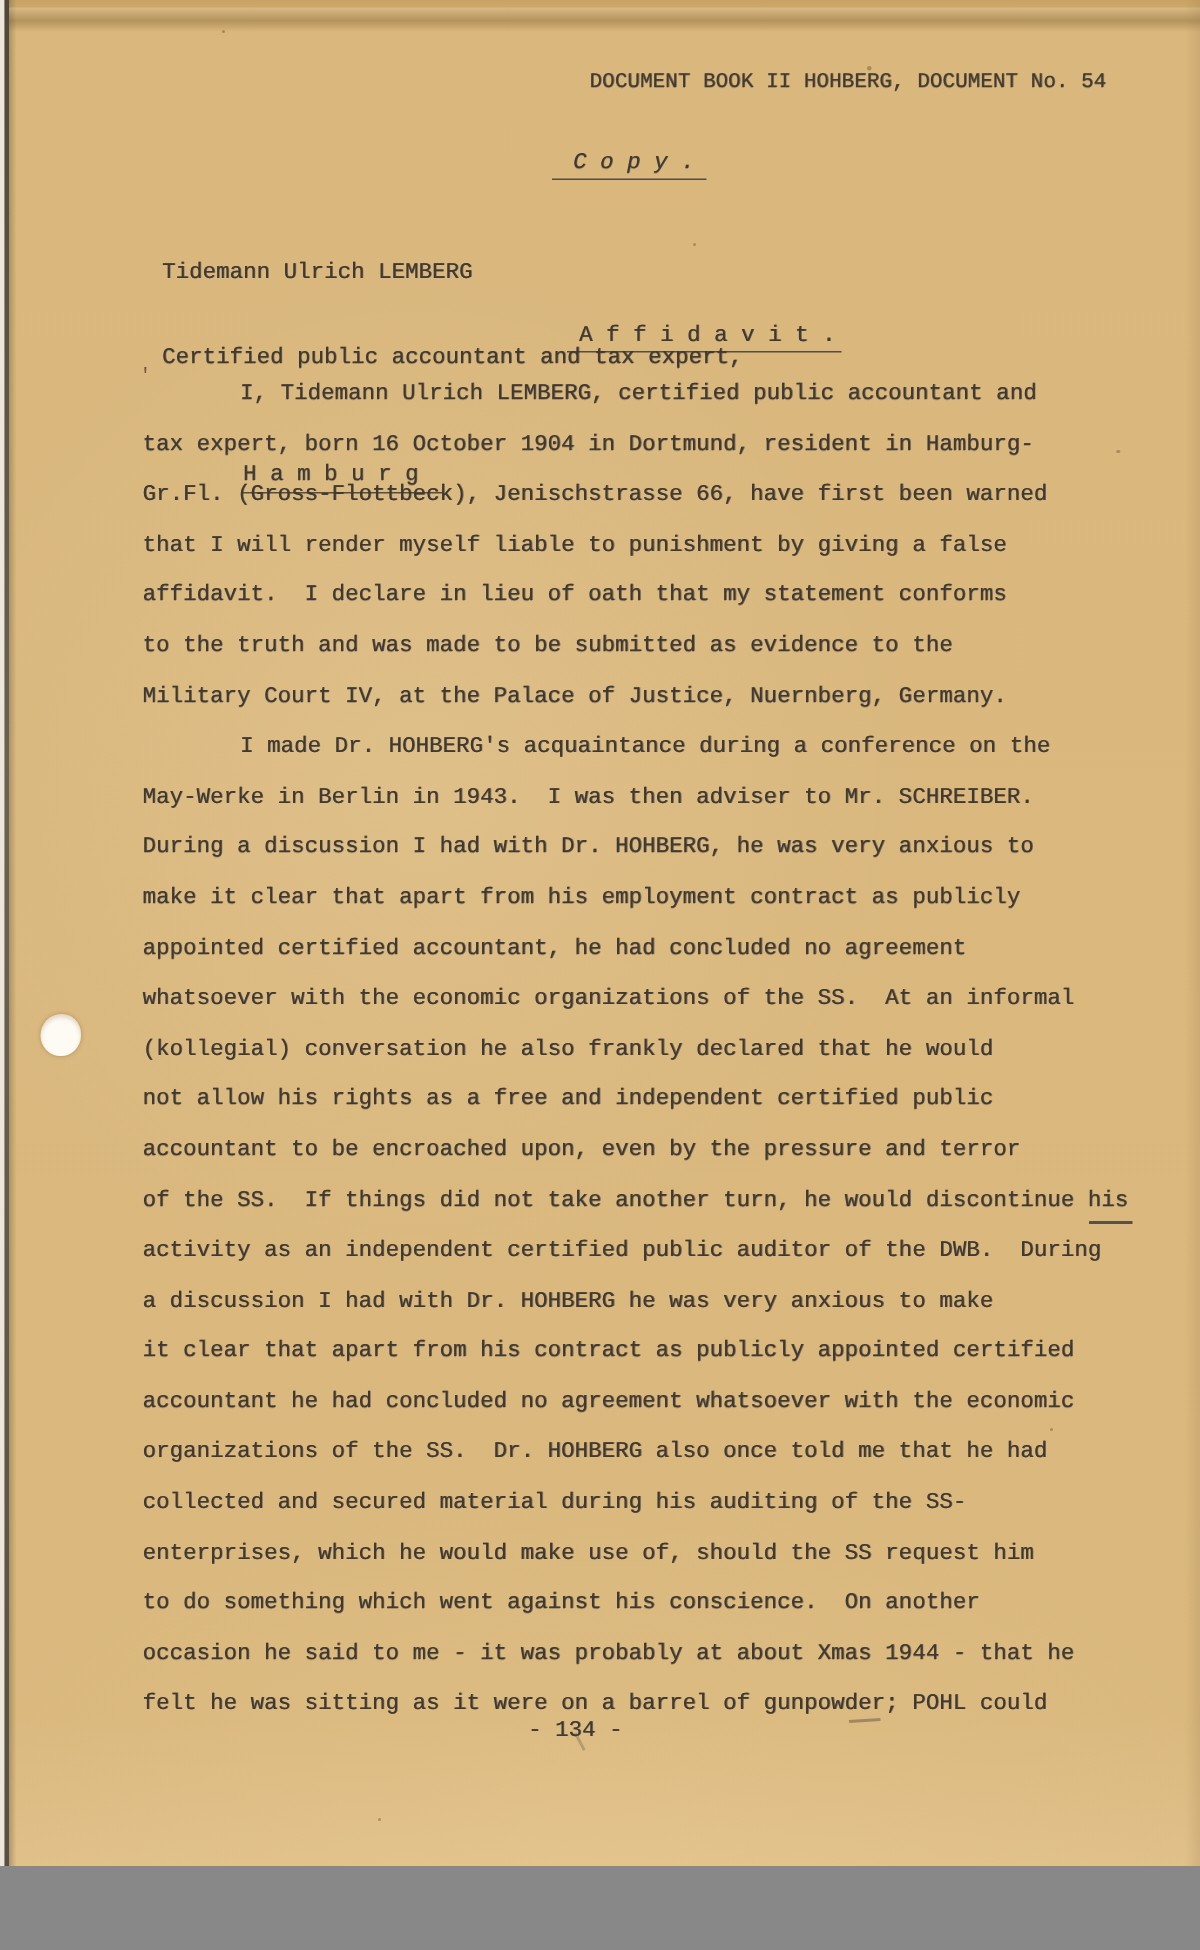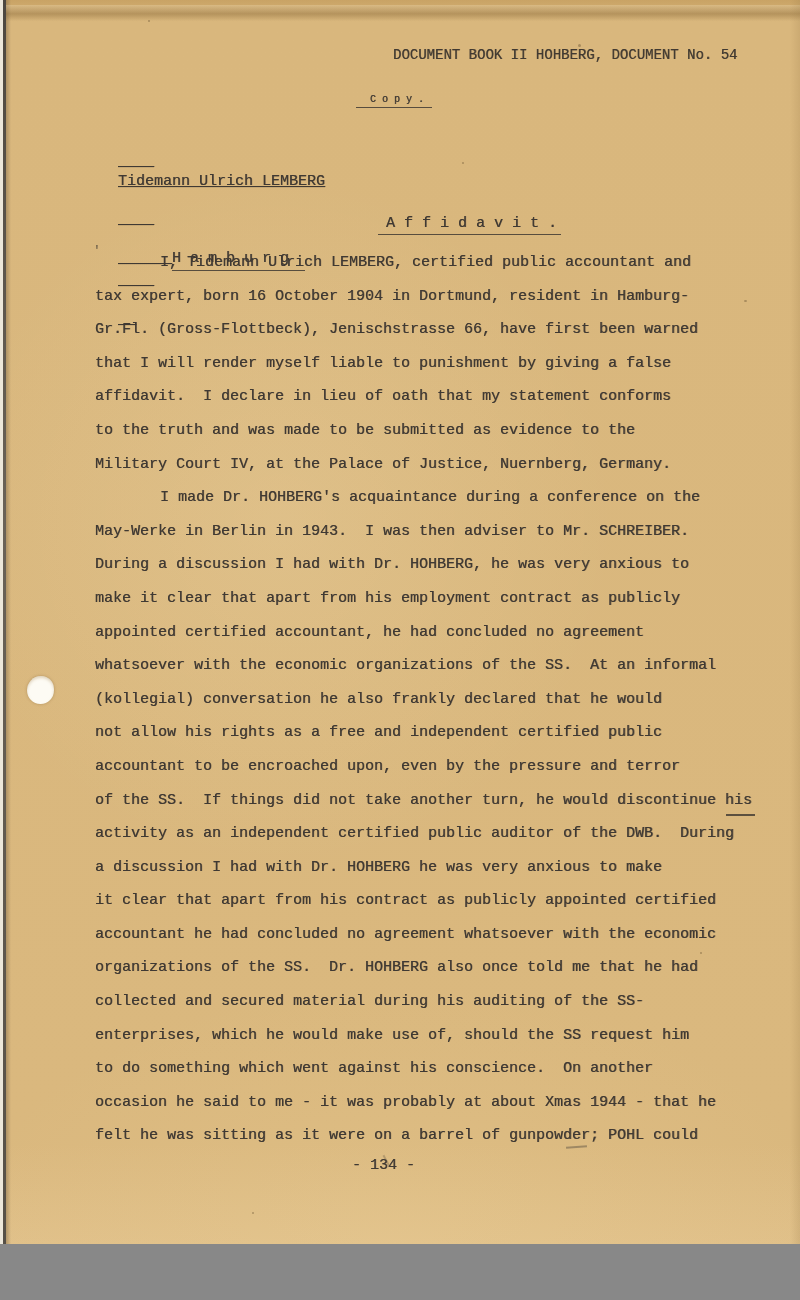--- a/index.html
+++ b/index.html
@@ -26,34 +26,34 @@
   .hole{
     position:absolute;left:27px;top:676px;width:27px;height:28px;
     background:#fdfbf4;border-radius:52% 48% 50% 50%;
     box-shadow:0 0 3px rgba(130,100,55,0.45), inset 0 2px 3px rgba(160,125,70,0.30);
   }
 
   .typed{white-space:pre;filter:blur(0.25px);}
   .ink-strong{text-shadow:0.55px 0 rgba(63,57,51,0.55), 0 0.4px rgba(63,57,51,0.30);}
 
   .header-ref{position:absolute;left:393px;top:47px;font-size:14px;color:rgba(58,52,45,0.88);}
-  .copy-label{position:absolute;left:346px;top:83px;font-size:10px;}
-  .letterhead{position:absolute;left:118px;top:133px;font-size:15px;line-height:19.3px;text-decoration:underline;}
+  .copy-label{position:absolute;left:346px;top:83px;font-size:15px;font-style:italic;}
+  .letterhead{position:absolute;left:108px;top:133px;font-size:15px;line-height:19.3px;}
   .title-line{position:absolute;left:350px;top:198px;font-size:15px;text-align:center;}
 
   .u{display:inline-block;border-bottom:1.6px solid rgba(63,57,51,0.85);padding-bottom:2px;}
   .u-copy{padding-left:14px;margin-left:-14px;padding-right:8px;}
   .u-title{padding-left:8px;margin-left:-8px;padding-right:4px;}
   .u-city{padding-right:16px;text-align:right;}
 
   .body-block{position:absolute;left:95px;top:246px;width:690px;font-size:15px;line-height:33.6px;font-family:Liberation Mono, monospace;}
   .typed-line{white-space:pre;}
   .typed-line.indent{text-indent:65px;}
 
-  .pageno{position:absolute;left:352px;top:1145px;font-size:15px;margin-top:12px;}
+  .pageno{position:absolute;left:352px;top:1145px;font-size:15px;}
 
   
   .mark-apostrophe{position:absolute;left:93px;top:243px;font-size:13px;color:rgba(63,57,51,0.75);}
   .pencil-dash{position:absolute;left:566px;top:1146px;width:21px;height:2px;background:rgba(85,76,62,0.45);transform:rotate(-4deg);}
   .pencil-tick{position:absolute;left:380px;top:1160px;width:13px;height:2px;background:rgba(85,76,62,0.30);transform:rotate(62deg);}
   .his-underline{position:absolute;left:726px;top:814px;width:29px;height:2px;background:rgba(60,54,47,0.80);}
 
   .speck{position:absolute;width:2px;height:2px;border-radius:50%;background:rgba(92,72,42,0.40);}
   .s1{left:148px;top:20px;}
   .s2{left:578px;top:44px;width:3px;height:3px;}
@@ -77,20 +77,21 @@
   <div class="hole"></div>
 
   <div class="header-ref typed ink-strong">DOCUMENT BOOK II HOHBERG, DOCUMENT No. 54</div>
 
   <div class="copy-label typed ink-strong">
     <span class="u u-copy">C o p y .</span>
   </div>
 
   <div class="letterhead typed ink-strong">
     <div>Tidemann Ulrich LEMBERG</div>
+    <div>Certified public accountant and tax expert,</div>
     <div>
       <span class="u u-city">H a m b u r g</span>
     </div>
   </div>
 
   <div class="title-line typed ink-strong">
     <span class="u u-title">A f f i d a v i t .</span>
   </div>
 
   <div class="body-block typed ink-strong"><div class="typed-line indent">I, Tidemann Ulrich LEMBERG, certified public accountant and</div><div class="typed-line">tax expert, born 16 October 1904 in Dortmund, resident in Hamburg-</div><div class="typed-line">Gr.Fl. (Gross-Flottbeck), Jenischstrasse 66, have first been warned</div><div class="typed-line">that I will render myself liable to punishment by giving a false</div><div class="typed-line">affidavit.  I declare in lieu of oath that my statement conforms</div><div class="typed-line">to the truth and was made to be submitted as evidence to the</div><div class="typed-line">Military Court IV, at the Palace of Justice, Nuernberg, Germany.</div><div class="typed-line indent">I made Dr. HOHBERG's acquaintance during a conference on the</div><div class="typed-line">May-Werke in Berlin in 1943.  I was then adviser to Mr. SCHREIBER.</div><div class="typed-line">During a discussion I had with Dr. HOHBERG, he was very anxious to</div><div class="typed-line">make it clear that apart from his employment contract as publicly</div><div class="typed-line">appointed certified accountant, he had concluded no agreement</div><div class="typed-line">whatsoever with the economic organizations of the SS.  At an informal</div><div class="typed-line">(kollegial) conversation he also frankly declared that he would</div><div class="typed-line">not allow his rights as a free and independent certified public</div><div class="typed-line">accountant to be encroached upon, even by the pressure and terror</div><div class="typed-line">of the SS.  If things did not take another turn, he would discontinue his</div><div class="typed-line">activity as an independent certified public auditor of the DWB.  During</div><div class="typed-line">a discussion I had with Dr. HOHBERG he was very anxious to make</div><div class="typed-line">it clear that apart from his contract as publicly appointed certified</div><div class="typed-line">accountant he had concluded no agreement whatsoever with the economic</div><div class="typed-line">organizations of the SS.  Dr. HOHBERG also once told me that he had</div><div class="typed-line">collected and secured material during his auditing of the SS-</div><div class="typed-line">enterprises, which he would make use of, should the SS request him</div><div class="typed-line">to do something which went against his conscience.  On another</div><div class="typed-line">occasion he said to me - it was probably at about Xmas 1944 - that he</div><div class="typed-line">felt he was sitting as it were on a barrel of gunpowder; POHL could</div></div>

